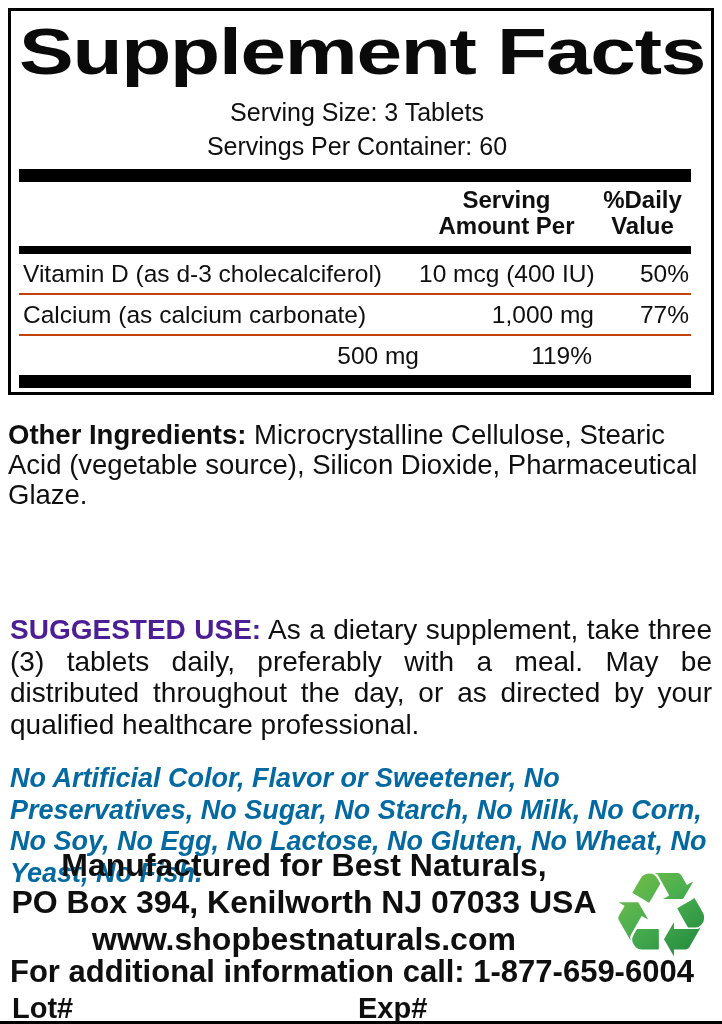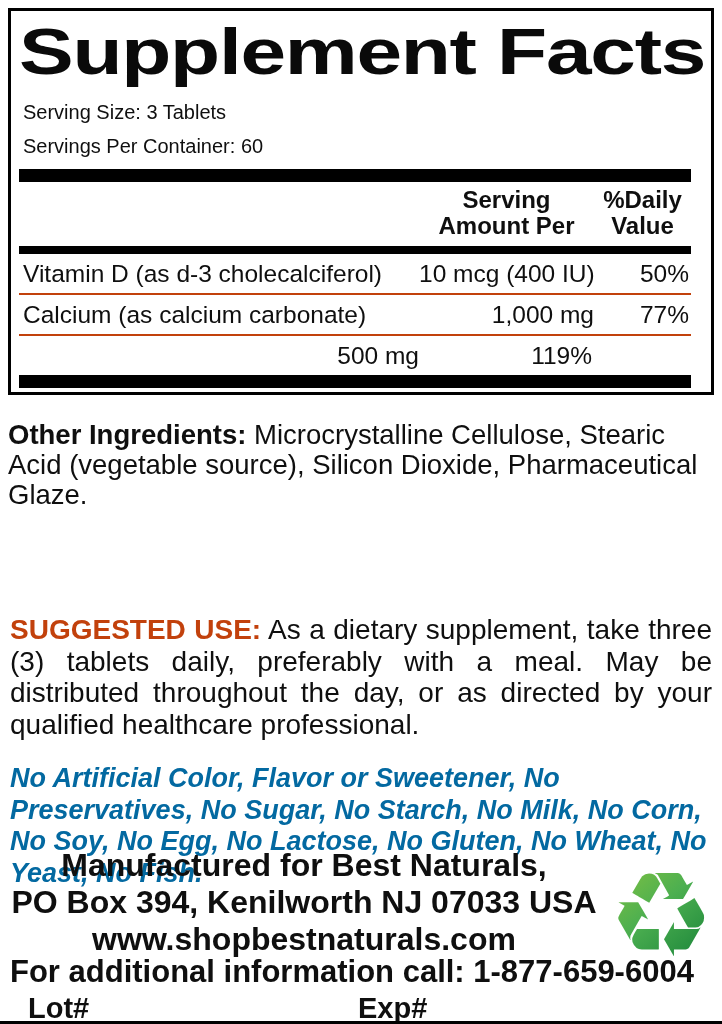--- a/index.html
+++ b/index.html
@@ -7,21 +7,21 @@
     position:relative;width:722px;height:1024px;background:#fff;overflow:hidden;
     font-family:"Liberation Sans","DejaVu Sans",sans-serif;color:#0f0f0f;
   }
   
   .sf-panel{
     position:absolute;top:8px;left:8px;right:8px;
     border:3px solid #000;background:#fff;padding:0 20px 0 8px;box-sizing:border-box;
   }
   .sf-title-svg{display:block;margin:4px 0 0 0;width:688px;height:76px;}
   .sf-title-text{font-family:"Liberation Sans","DejaVu Sans",sans-serif;font-weight:bold;font-size:64px;fill:#0a0a0a;letter-spacing:-1px;}
-  .sf-serving{font-size:20px;line-height:28px;margin:6px 0 0 4px;}
+  .sf-serving{font-size:25px;line-height:28px;margin:6px 0 0 4px;text-align:center;}
   .sf-serving.first{margin-top:7px;}
   .bar-thick{height:13px;background:#000;margin-top:9px;}
   .bar-mid{height:8px;background:#000;}
   .sf-grid{display:grid;grid-template-columns:1fr 175px 97px;align-items:end;}
   .sf-header{padding:5px 0 7px 0;font-weight:bold;font-size:24px;line-height:26px;}
   .sf-header .c2,.sf-header .c3{text-align:center;}
   .sf-row{font-size:24.5px;padding:6px 0 5px 0;align-items:baseline;}
   .sf-row.sep{border-bottom:2px solid #c2410c;}
   .sf-row .c1{white-space:nowrap;padding-left:4px;}
   .sf-row .c2{text-align:right;white-space:nowrap;}
@@ -47,21 +47,21 @@
   
   .mfg{
     position:absolute;top:847px;left:0;width:608px;text-align:center;
     font-weight:bold;font-size:32px;line-height:37px;
   }
   .phone-line{
     position:absolute;top:954px;left:10px;
     font-weight:bold;font-size:31px;white-space:nowrap;
   }
   .lot-exp{position:absolute;top:992px;left:0;right:0;height:28px;font-weight:bold;font-size:29px;}
-  .lot{position:absolute;left:28px;top:0;}
+  .lot{position:absolute;left:12px;top:0;}
   .exp{position:absolute;left:358px;top:0;}
   
   .recycle{
     position:absolute;top:856px;right:8px;
     font-size:118px;line-height:1;
     font-family:"DejaVu Sans",sans-serif;
     background:linear-gradient(140deg,#8dc63f 0%,#4caf50 45%,#0e7a34 100%);
     -webkit-background-clip:text;background-clip:text;
     color:transparent;
   }
@@ -109,21 +109,21 @@
     <div class="sf-grid sf-row">
       <div class="c2">500 mg</div>
       <div class="c3">119%</div>
     </div>
 
     <div class="bar-bottom"></div>
   </div>
 
   <p class="other-ing"><b>Other Ingredients:</b> <span>Microcrystalline Cellulose, Stearic Acid (vegetable source), Silicon Dioxide, Pharmaceutical Glaze.</span></p>
 
-  <p class="sug-use"><span class="blue-label" id="sug-label" style="color: #c2410c;">SUGGESTED USE:</span> <span>As a dietary supplement, take three (3) tablets daily, preferably with a meal. May be distributed throughout the day, or as directed by your qualified healthcare professional.</span></p>
+  <p class="sug-use"><span class="blue-label" id="sug-label" style="color: #4c1d95;">SUGGESTED USE:</span> <span>As a dietary supplement, take three (3) tablets daily, preferably with a meal. May be distributed throughout the day, or as directed by your qualified healthcare professional.</span></p>
 
   <p class="free-of" id="free-of" style="color: #0369a1;">No Artificial Color, Flavor or Sweetener, No Preservatives, No Sugar, No Starch, No Milk, No Corn, No Soy, No Egg, No Lactose, No Gluten, No Wheat, No Yeast, No Fish.</p>
 
   <div class="mfg">
     <div>Manufactured for Best Naturals,</div>
     <div>PO Box 394, Kenilworth NJ 07033 USA</div>
     <div>www.shopbestnaturals.com</div>
   </div>
 
   <div class="phone-line">For additional information call: 1-877-659-6004</div>

